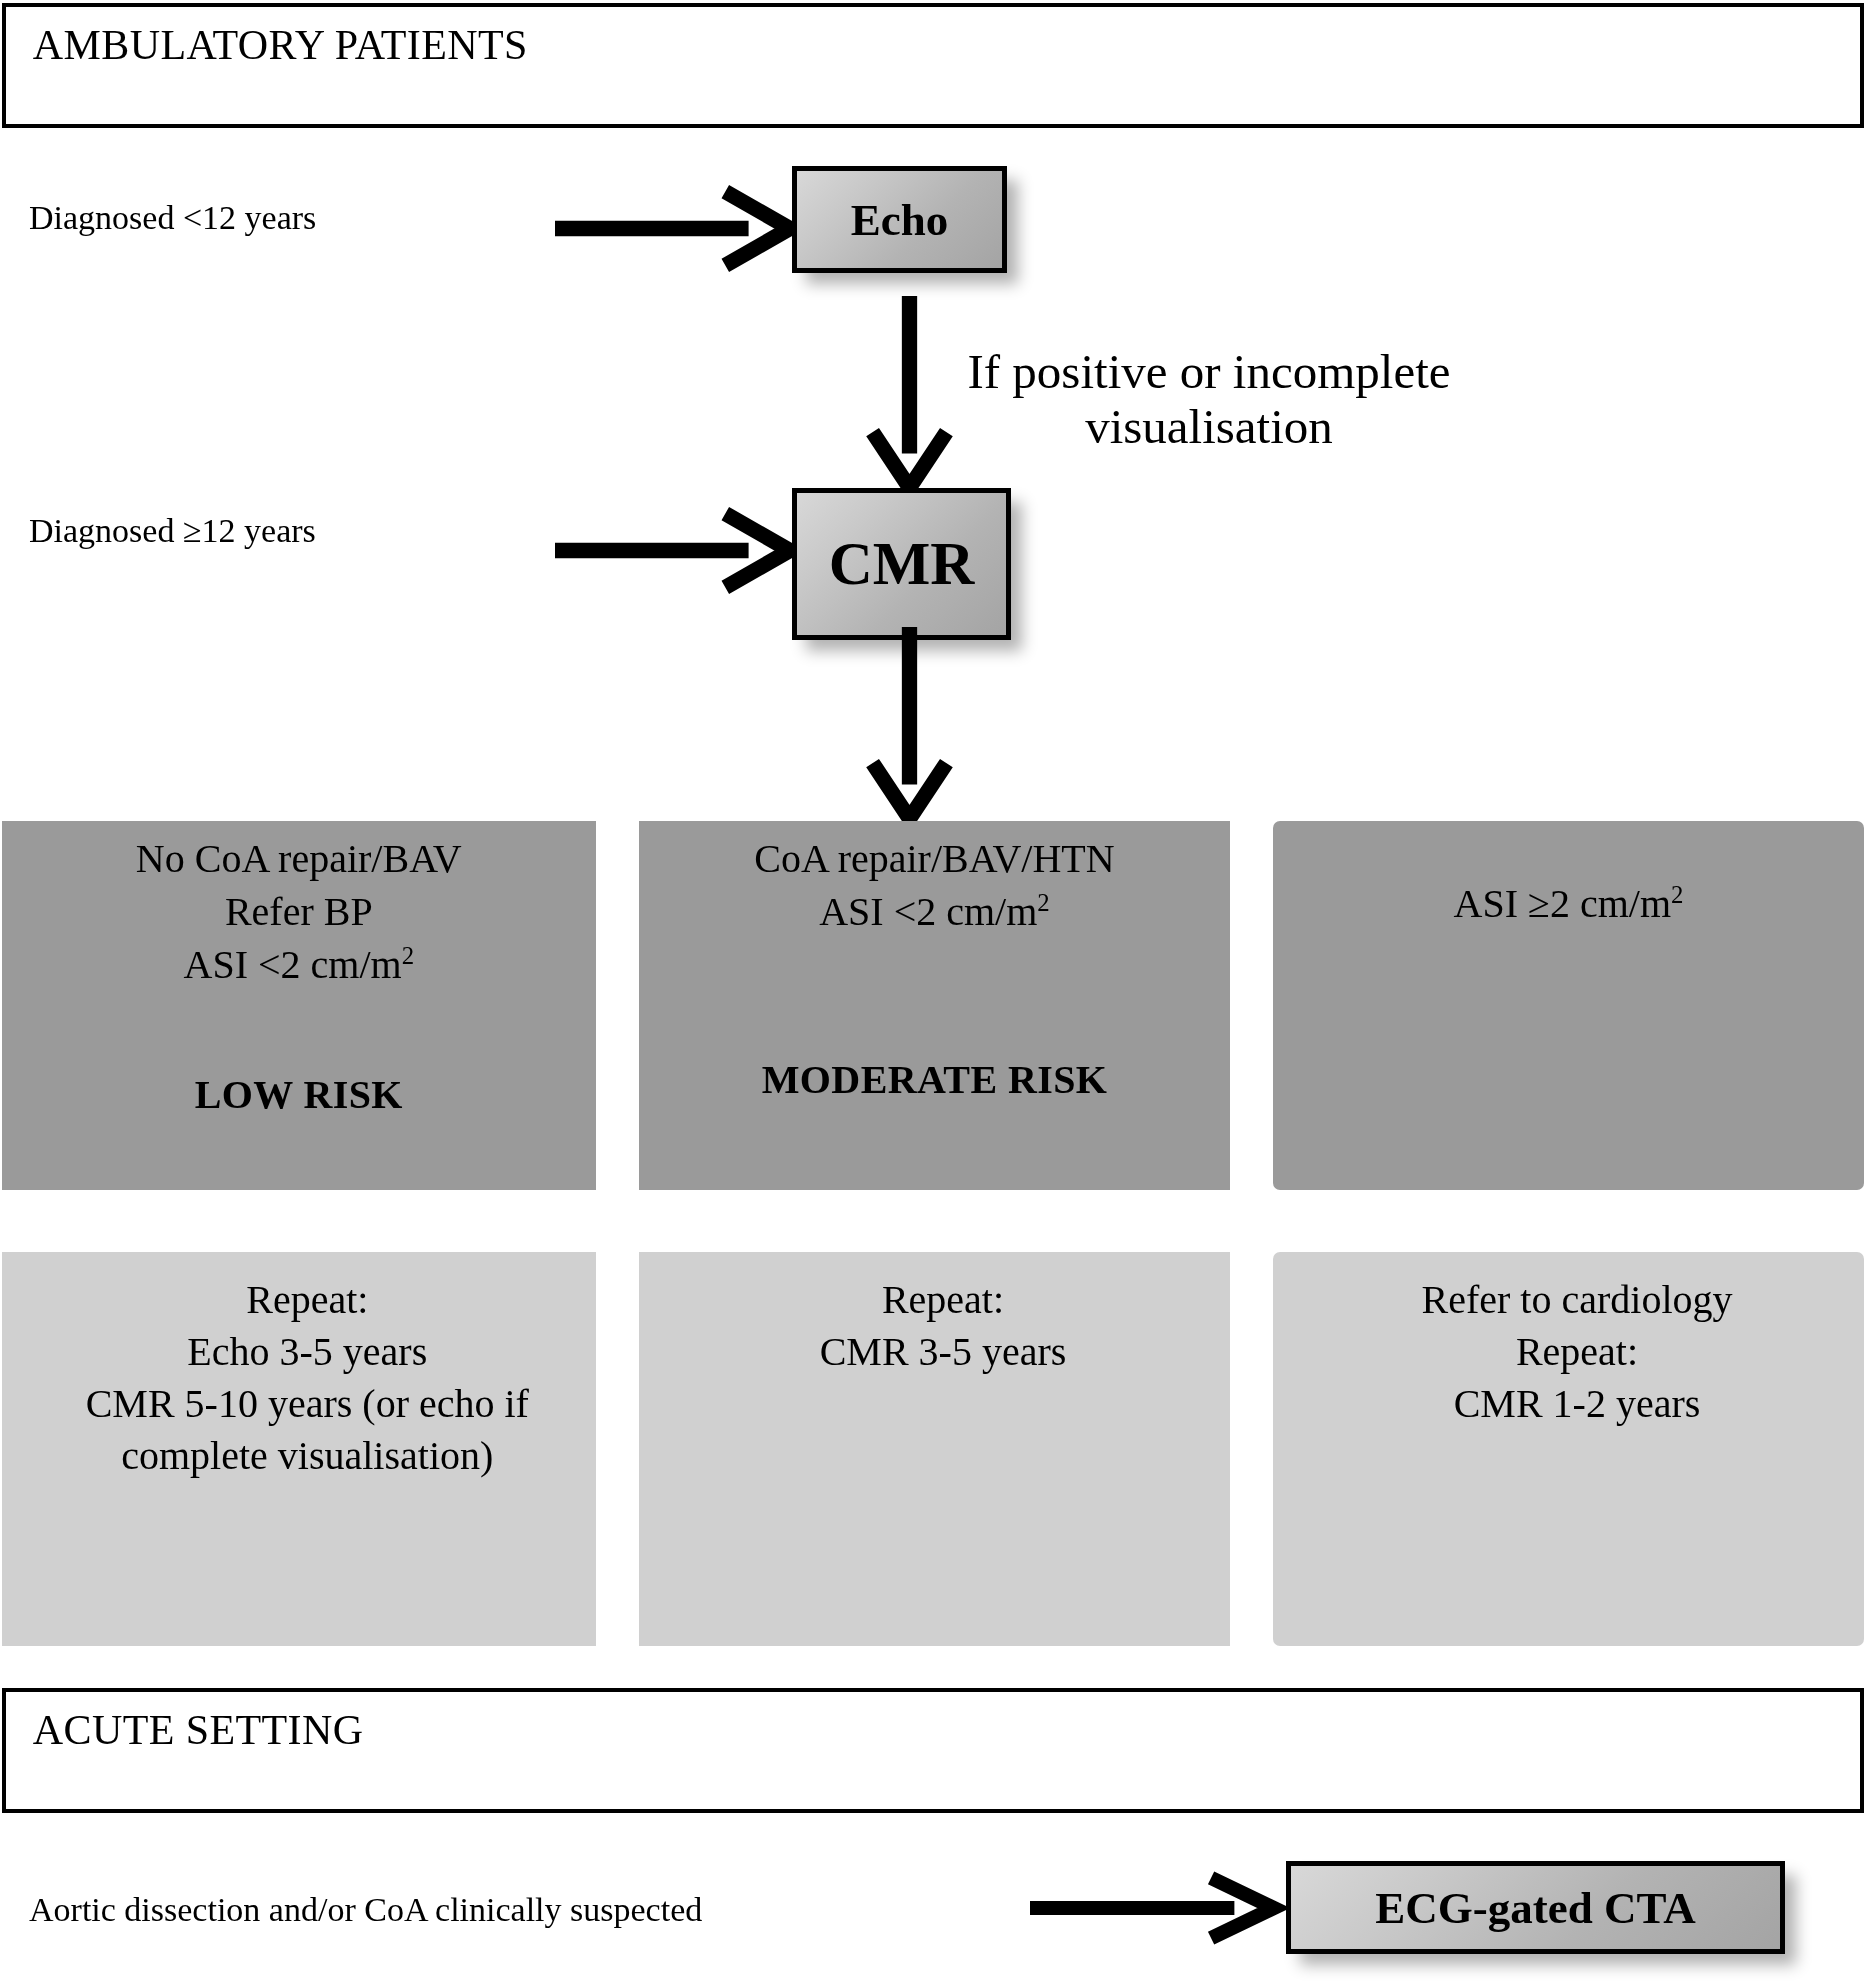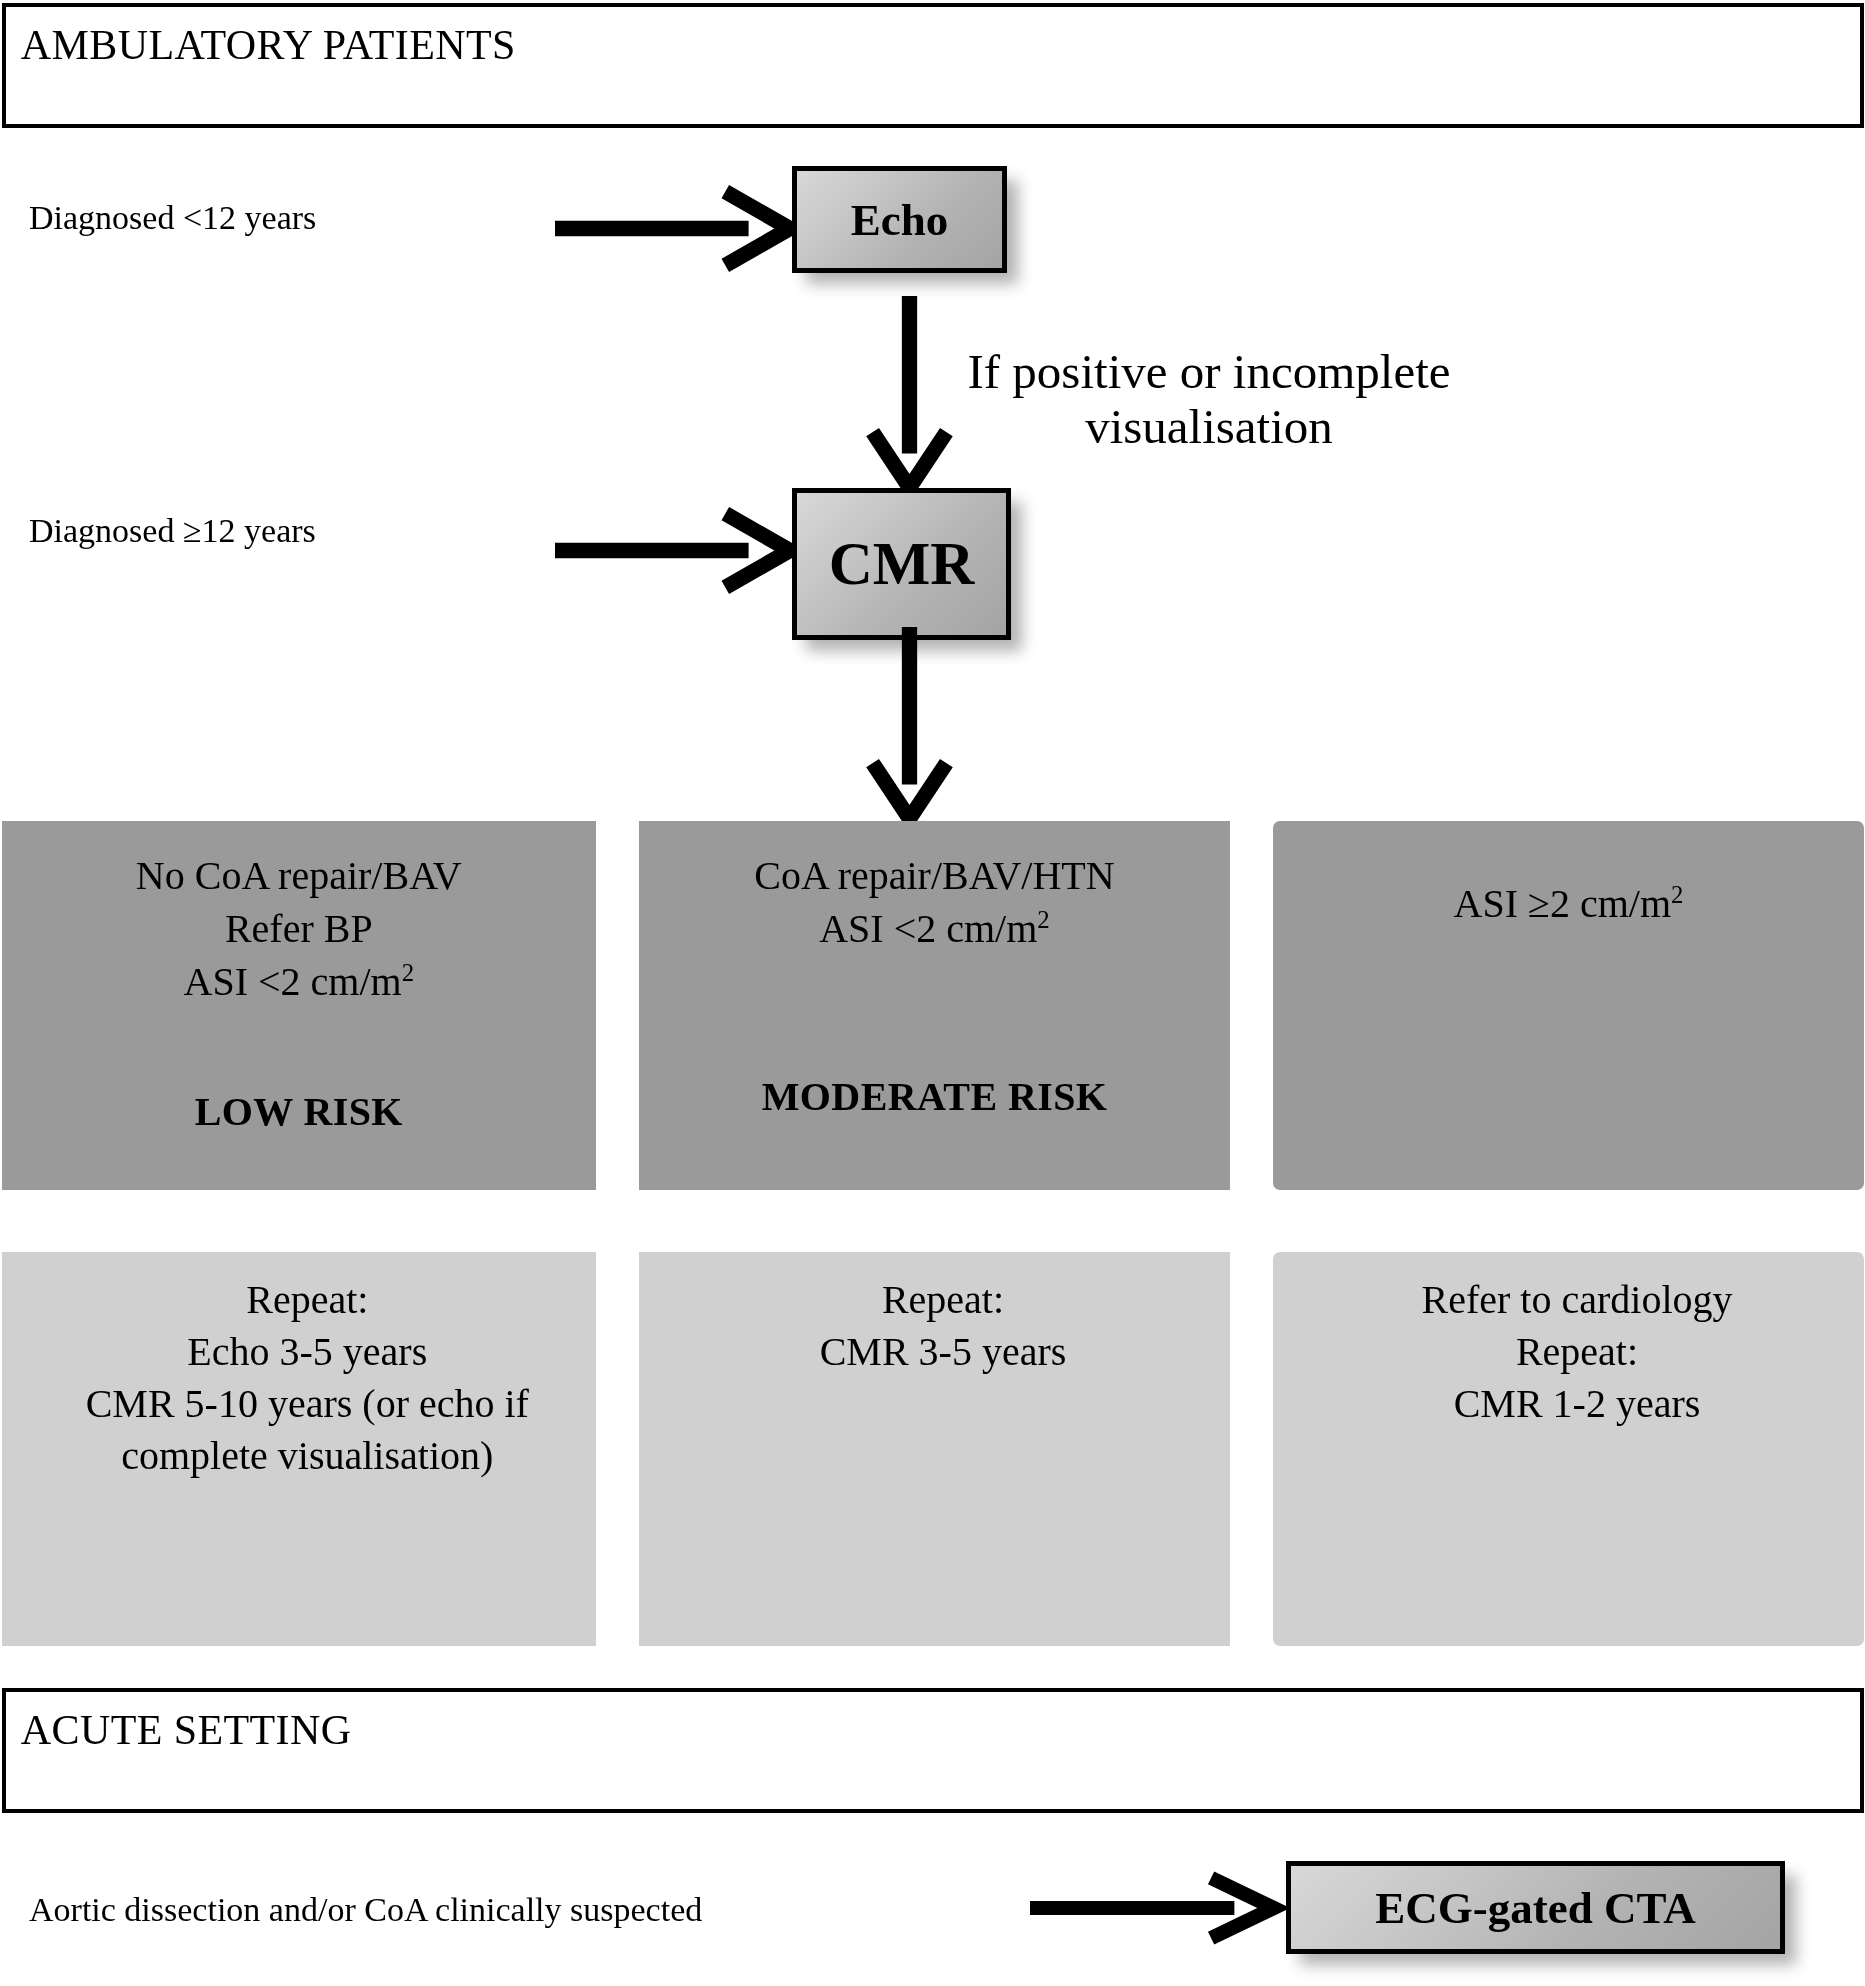--- a/index.html
+++ b/index.html
@@ -18,21 +18,21 @@
 
   
   .section-banner {
     position: absolute;
     box-sizing: border-box;
     border: 4.5px solid #000000;
     background: #ffffff;
   }
   .section-banner .banner-label {
     position: absolute;
-    left: 15px;
+    left: 27px;
     top: 14.3px;
     font-size: 42px;
     letter-spacing: 0.4px;
     white-space: nowrap;
   }
 
   #banner-ambulatory { left: 1.8px;  top: 2.7px;    width: 1862px; height: 125px; }
   #banner-acute      { left: 1.8px;  top: 1688px; width: 1862px; height: 125px; }
 
   
@@ -87,21 +87,21 @@
   .arrow svg { display: block; width: 100%; height: 100%; overflow: visible; }
   .arrow-stroke { stroke: #000000; fill: none; stroke-linecap: butt; }
 
   
   .risk-box {
     position: absolute;
     box-sizing: border-box;
     background: #9a9a9a;
     top: 821px;
     height: 369px;
-    padding-top: 28px;
+    padding-top: 11px;
     text-align: center;
   }
   .detail-box {
     position: absolute;
     box-sizing: border-box;
     background: #d0d0d0;
     top: 1252px;
     height: 394px;
     padding-top: 21.5px;
     text-align: center;

